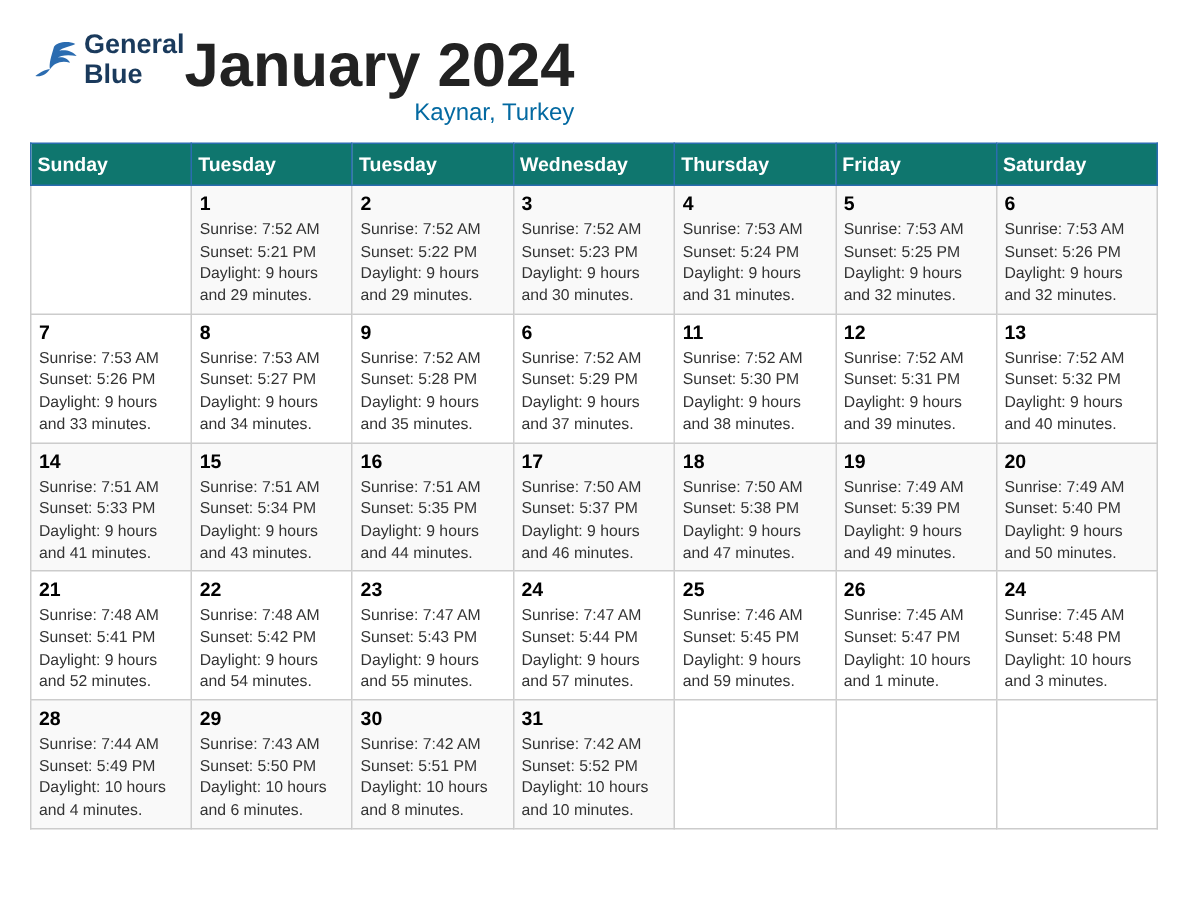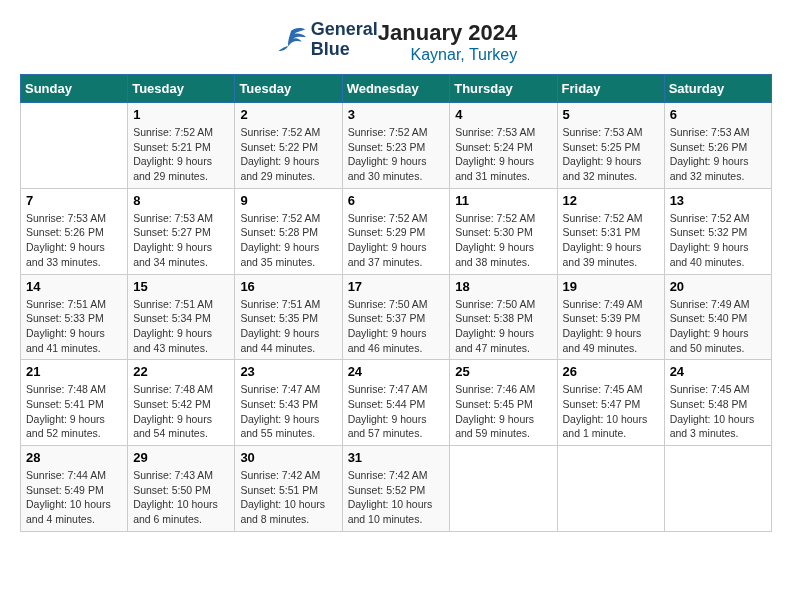--- a/index.html
+++ b/index.html
@@ -5,21 +5,21 @@
     * { box-sizing: border-box; margin: 0; padding: 0; }
     body {
       font-family: Arial, sans-serif;
       background: #fff;
       width: 792px;
       min-height: 612px;
       padding: 20px;
     }
     .header {
       display: flex;
-      justify-content: center;
+      justify-content: flex-start;
       align-items: flex-start;
       margin-bottom: 10px;
     }
     .logo {
       display: flex;
       align-items: center;
       gap: 4px;
     }
     .logo-text {
       font-size: 18px;
@@ -28,21 +28,21 @@
       line-height: 1.1;
     }
     .logo-bird {
       width: 32px;
       height: 28px;
     }
     .title-block {
       text-align: right;
     }
     .month-title {
-      font-size: 22px;
+      font-size: 41px;
       font-weight: bold;
       color: #222;
     }
     .location-title {
       font-size: 16px;
       color: #0369a1;
     }
     table {
       width: 100%;
       border-collapse: collapse;

